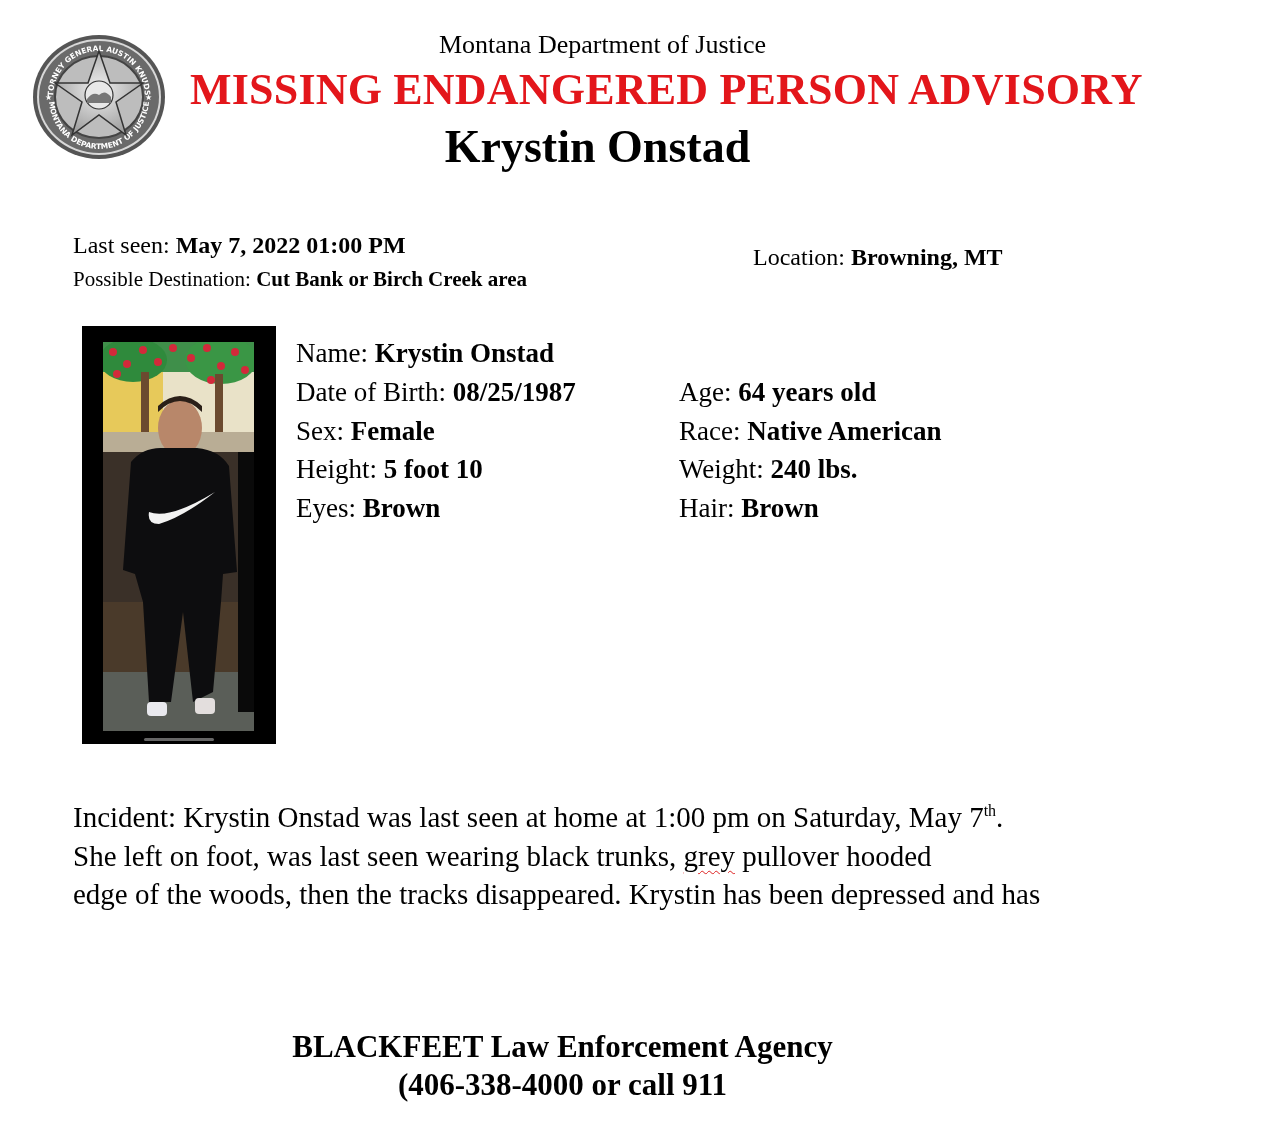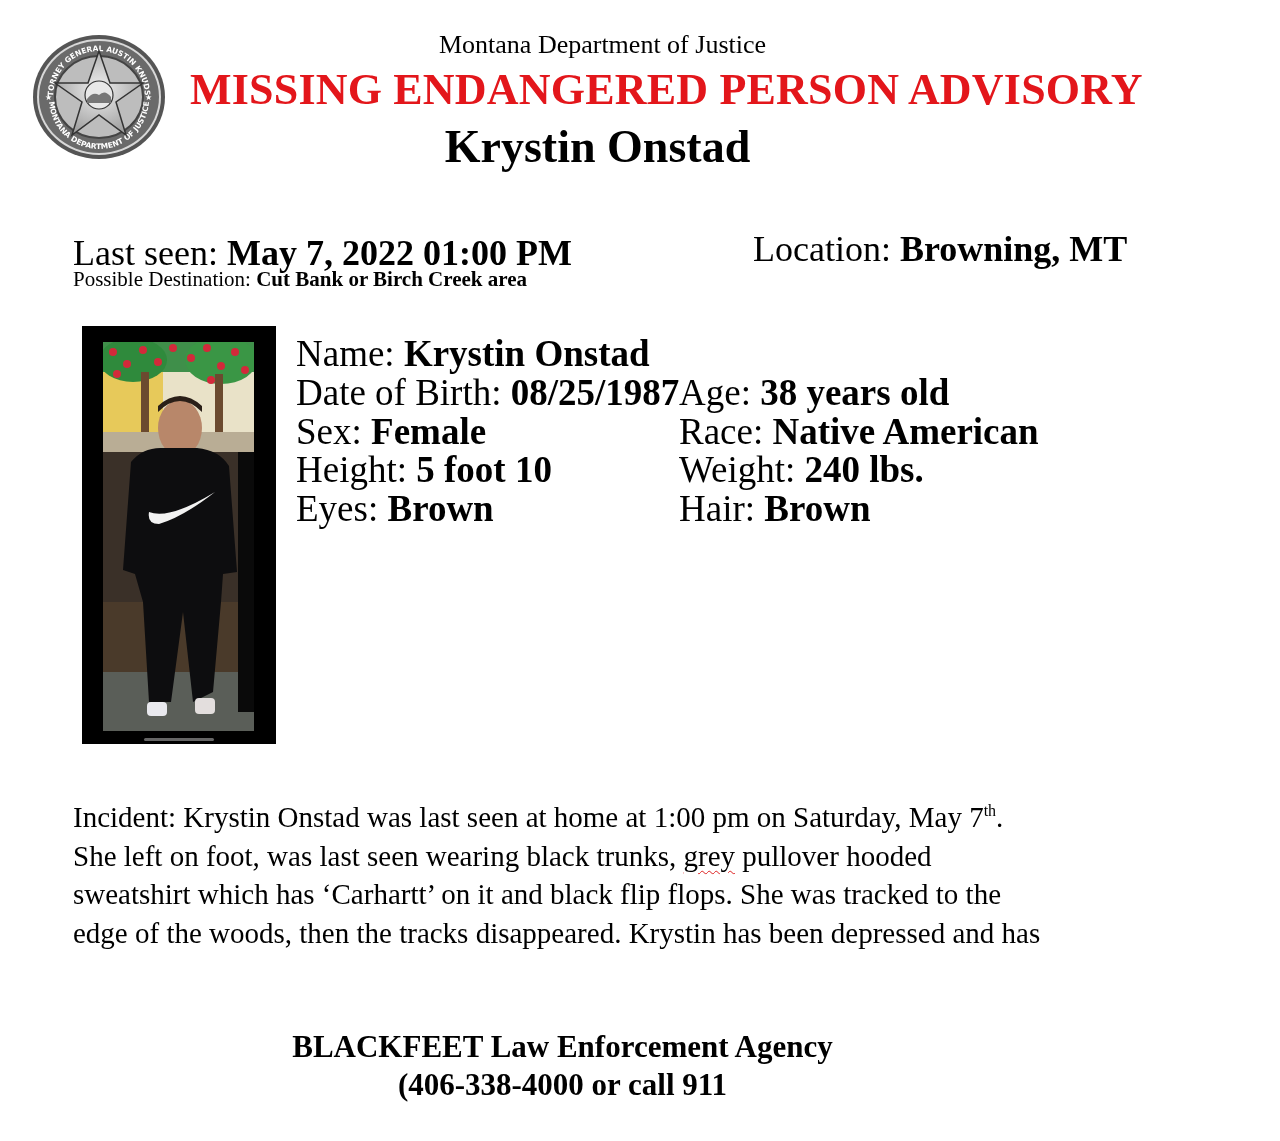--- a/index.html
+++ b/index.html
@@ -7,34 +7,34 @@
     width: 1280px; height: 1141px; position: relative; overflow: hidden;
     font-family: "Liberation Serif", "DejaVu Serif", serif; color: #000;
   }
   .abs { position: absolute; }
   .seal { left: 31px; top: 33px; width: 136px; height: 128px; }
   .dept { left: 0; width: 1205px; top: 30px; text-align: center; font-size: 26px; }
   .dept span { margin-left: 0; }
   .advisory { left: 190px; top: 64px; font-size: 44px; font-weight: bold; color: #e3161b; letter-spacing: 0.2px; white-space: nowrap; }
   .name-title { left: 0; width: 1195px; top: 120px; text-align: center; font-size: 46px; font-weight: bold; }
 
-  .row { font-size: 36px; white-space: nowrap; }
+  .row { font-size: 24px; white-space: nowrap; }
   .row b { font-weight: bold; }
   .small { font-size: 21px; text-align: center; }
 
   .photo-frame {
     left: 82px; top: 326px; width: 194px; height: 418px; background: #000;
   }
   .photo-inner {
     position: absolute; left: 21px; top: 16px; width: 151px; height: 389px;
     overflow: hidden; background: #2a2520;
   }
   .homebar { position: absolute; left: 62px; top: 412px; width: 70px; height: 3px; background: #666; border-radius: 2px; }
 
-  .info { font-size: 37px; white-space: nowrap; line-height: 39px; }
+  .info { font-size: 27px; white-space: nowrap; line-height: 39px; }
   .info b { font-weight: bold; }
 
   .incident { left: 73px; top: 798px; width: 1140px; font-size: 29px; line-height: 38.5px; }
   .incident sup { font-size: 16px; vertical-align: super; line-height: 0; margin-top: 40px; }
   .squiggle { text-decoration: underline wavy #d22; text-decoration-thickness: 1px; text-underline-offset: 4px; }
   .contact { left: 0; width: 1125px; text-align: center; font-size: 31px; font-weight: bold; }
 </style>
 </head>
 <body>
 
@@ -66,21 +66,21 @@
   </svg>
 </div>
 
 <div class="abs dept"><span>Montana Department of Justice</span></div>
 <div class="abs advisory">MISSING ENDANGERED PERSON ADVISORY</div>
 <div class="abs name-title">Krystin Onstad</div>
 
 <div class="abs row" style="left:73px; top:232px;">
   <span>Last seen: </span><b>May 7, 2022 01:00 PM</b>
 </div>
-<div class="abs row" style="left:753px; top:228px;text-align:center;">
+<div class="abs row" style="left:753px; top:244px;text-align:center;">
   <span>Location: </span><b>Browning, MT</b>
 </div>
 <div class="abs row small" style="left:73px; top:267px;">
   <span>Possible Destination: </span><b>Cut Bank or Birch Creek area</b>
 </div>
 
 <div class="abs photo-frame">
   <div class="photo-inner" title="Photo of Krystin Onstad wearing black Nike hoodie and black pants, standing in front of painted mural with apple trees">
     <svg width="151" height="389" viewBox="0 0 151 389">
 
@@ -123,21 +123,21 @@
   <div class="homebar"></div>
 </div>
 
 <div class="abs info" style="left:296px; top:334px;">
   <span>Name: </span><b>Krystin Onstad</b>
 </div>
 <div class="abs info" style="left:296px; top:373px;">
   <span>Date of Birth: </span><b>08/25/1987</b>
 </div>
 <div class="abs info" style="left:679px; top:373px;">
-  <span>Age: </span><b>38 years old</b>
+  <span>Age: </span><b>64 years old</b>
 </div>
 <div class="abs info" style="left:296px; top:412px;">
   <span>Sex: </span><b>Female</b>
 </div>
 <div class="abs info" style="left:679px; top:412px;">
   <span>Race: </span><b>Native American</b>
 </div>
 <div class="abs info" style="left:296px; top:450px;">
   <span>Height: </span><b>5 foot 10</b>
 </div>
@@ -147,18 +147,17 @@
 <div class="abs info" style="left:296px; top:489px;">
   <span>Eyes: </span><b>Brown</b>
 </div>
 <div class="abs info" style="left:679px; top:489px;">
   <span>Hair: </span><b>Brown</b>
 </div>
 
 <div class="abs incident">
   <div><span>Incident: Krystin Onstad was last seen at home at 1:00 pm on Saturday, May 7</span><sup>th</sup><span>.</span></div>
   <div><span>She left on foot, was last seen wearing black trunks, </span><span class="squiggle">grey</span><span> pullover hooded</span></div>
-  <div>sweatshirt which has ‘Carhartt’ on it and black flip flops. She was tracked to the</div>
   <div>edge of the woods, then the tracks disappeared. Krystin has been depressed and has</div>
 </div>
 
 <div class="abs contact" style="top:1029px;">BLACKFEET Law Enforcement Agency</div>
 <div class="abs contact" style="top:1067px;">(406-338-4000 or call 911</div>
 
 </body></html>

